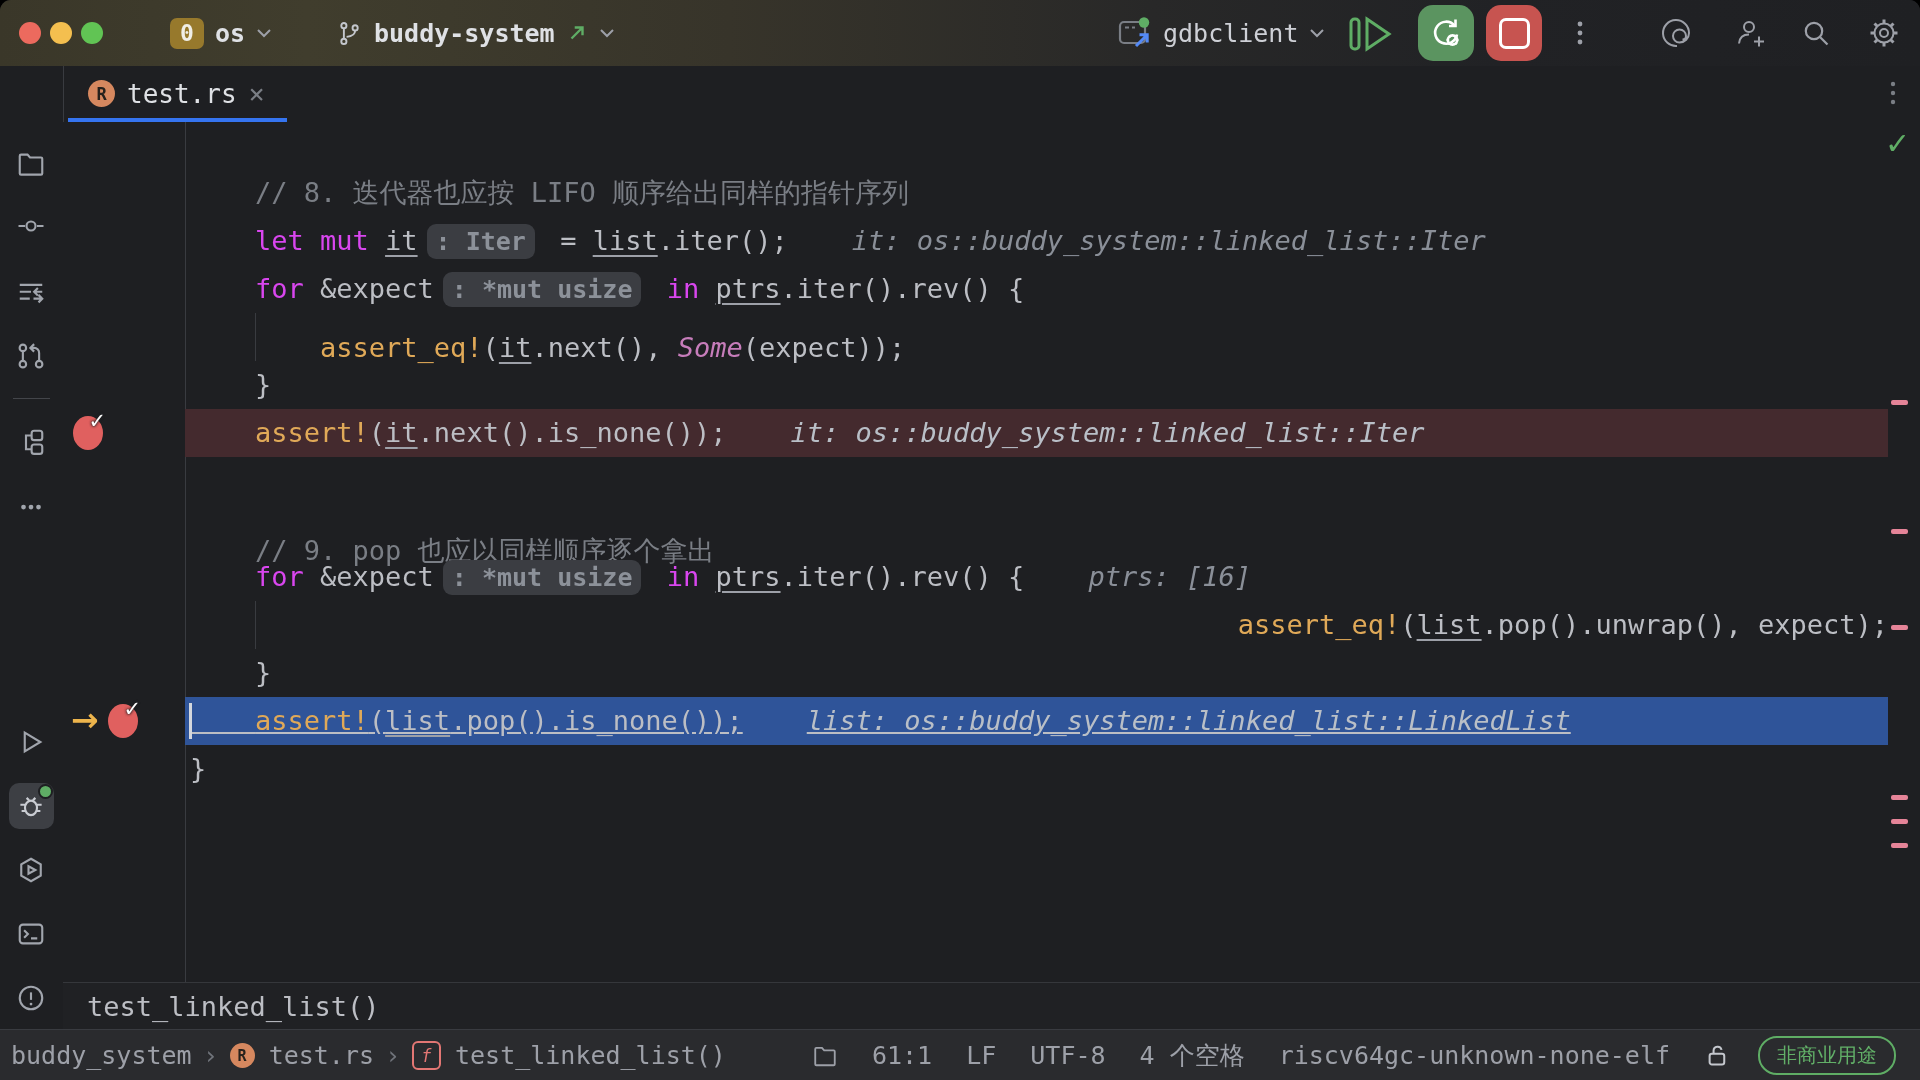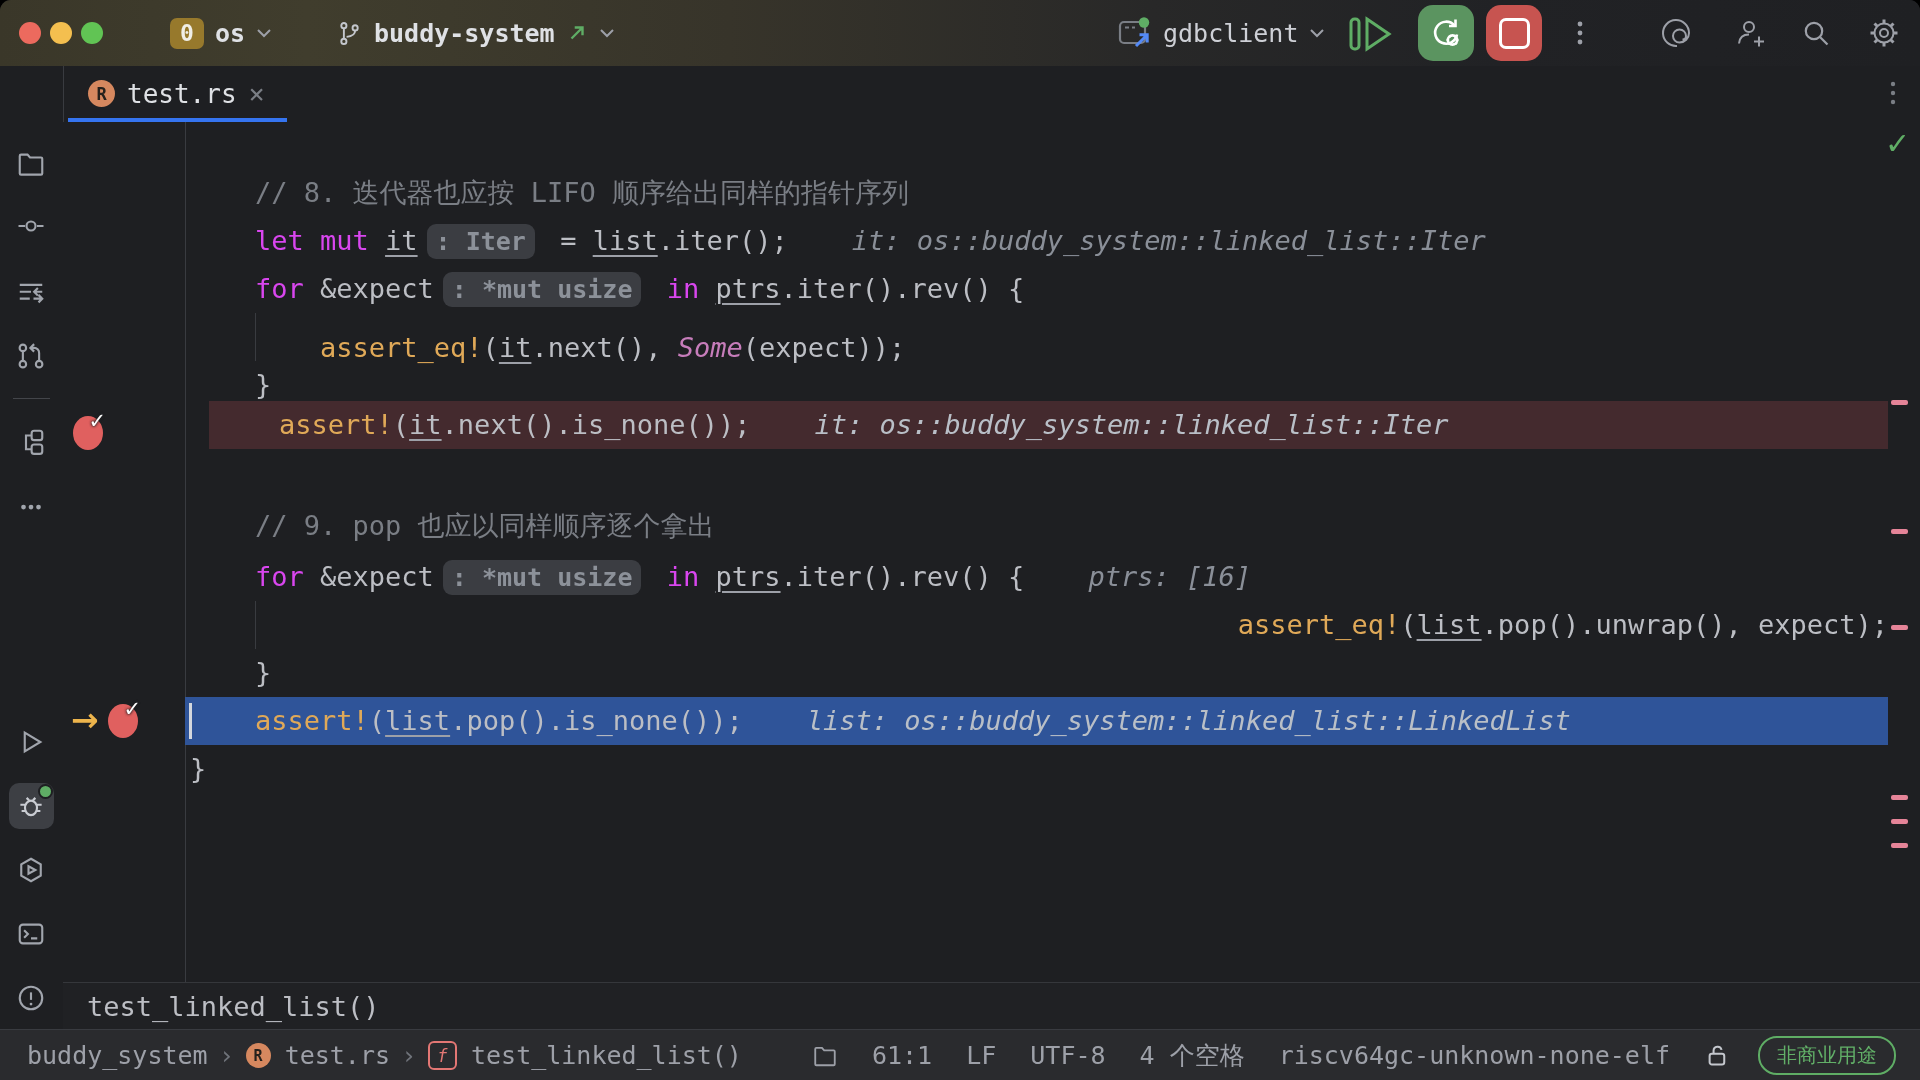--- a/index.html
+++ b/index.html
@@ -37,21 +37,21 @@
   .rail-ic{position:absolute;left:16px;width:30px;height:30px;color:#a1a5ad;}
   .rail-div{position:absolute;left:13px;width:37px;height:1px;background:#43454a;top:332px;}
   .rail-active{position:absolute;left:9px;top:717px;width:45px;height:46px;border-radius:10px;background:#3d3f44;}
   .rail-dot{position:absolute;left:38px;top:718px;width:11px;height:11px;border-radius:50%;background:#5fad65;border:2px solid #1e1f22;}
 
   
   .editor{position:absolute;left:63px;top:122px;right:0;height:860px;background:#1e1f22;overflow:hidden;}
   .gutter-sep{position:absolute;left:122px;top:0;bottom:0;width:1px;background:#393b40;}
   .code-line{position:absolute;left:122px;right:32px;height:48px;line-height:48px;padding-left:5px;white-space:pre;font-size:27px;color:#bcbec4;}
   .hl-bp{background:#442a2e;}
-  .hl-exec{background:#2f5499;}
+  .hl-exec{background:#2f5499;text-decoration:underline;}
   .tok-kw{color:#d946ef;}
   .tok-pl{color:#bcbec4;}
   .tok-vu{color:#bcbec4;text-decoration:underline;text-decoration-color:#9da0a8;text-decoration-thickness:2px;text-underline-offset:5px;}
   .tok-mac{color:#e0a958;}
   .tok-mag{color:#c77dbb;font-style:italic;}
   .tok-cm{color:#7a7e85;}
   .tok-inlay{background:#3b3d42;color:#8c9199;border-radius:9px;padding:3px 9px;margin:0 9px;font-size:25px;font-weight:bold;}
   .hint{color:#8a8f98;font-style:italic;margin-left:64px;}
   .hint-hl{color:#b9bfc7;}
   .caret{position:absolute;left:4px;top:6px;width:3px;height:36px;background:#d4d7dd;}
@@ -60,21 +60,21 @@
   .bp:after{content:"✓";position:absolute;right:-3px;top:-7px;color:#fff;font-family:"DejaVu Sans",sans-serif;font-size:21px;font-weight:bold;text-shadow:0 0 3px #1e1f22,0 0 3px #1e1f22;}
   .exec-arrow{position:absolute;left:8px;width:40px;height:48px;line-height:46px;font-size:33px;font-weight:bold;color:#edb44c;font-family:"DejaVu Sans",sans-serif;}
   .stripe-mark{position:absolute;left:1828px;width:17px;height:5px;border-radius:2px;background:#e58498;}
   .inspect-ok{position:absolute;left:1822px;top:4px;color:#5fad65;font-family:"DejaVu Sans",sans-serif;font-size:30px;}
 
   
   .sticky{position:absolute;left:63px;top:982px;right:0;height:47px;background:#202124;border-top:1px solid #35373b;display:flex;align-items:center;padding-left:24px;font-size:27px;color:#bcbec4;}
 
   
   .statusbar{position:absolute;left:0;top:1029px;right:0;height:51px;background:#2a2b2e;border-top:1px solid #393b40;display:flex;align-items:center;font-size:25px;color:#9da0a8;}
-  .crumbs{display:flex;align-items:center;gap:14px;padding-left:27px;}
+  .crumbs{display:flex;align-items:center;gap:14px;padding-left:11px;}
   .crumb-sep{color:#6f737a;font-family:"DejaVu Sans",sans-serif;}
   .rust-icon.small{width:25px;height:25px;font-size:15px;}
   .f-badge{width:25px;height:25px;border:2px solid #e37774;border-radius:6px;color:#e37774;font-size:17px;font-style:italic;display:flex;align-items:center;justify-content:center;}
   .sb-right{margin-left:auto;display:flex;}
   .sb-item{padding:0 17px;display:flex;align-items:center;}
   .license-pill{margin:0 24px 0 10px;height:35px;padding:0 17px;border:2px solid #5fad65;border-radius:19px;color:#62b068;display:flex;align-items:center;font-size:20px;}
   svg{display:block;}
 </style>
 </head>
 <body>
@@ -247,23 +247,23 @@
   <div class="editor">
     <div class="gutter-sep"></div>
     <div class="iguide" style="top:191px;height:48px;"></div>
     <div class="iguide" style="top:479px;height:48px;"></div>
     <div id="code-layer">
         <div class="code-line" style="top: 47px;"><span class="tok-cm">    // 8. 迭代器也应按 LIFO 顺序给出同样的指针序列</span></div>
         <div class="code-line" style="top: 95px;"><span class="tok-kw">    let mut </span><span class="tok-vu">it</span><span class="tok-inlay">: Iter</span><span class="tok-pl"> = </span><span class="tok-vu">list</span><span class="tok-pl">.iter();</span><span class="hint">it: os::buddy_system::linked_list::Iter</span></div>
         <div class="code-line" style="top: 143px;"><span class="tok-kw">    for </span><span class="tok-pl">&amp;expect</span><span class="tok-inlay">: *mut usize</span><span class="tok-pl"> </span><span class="tok-kw">in</span><span class="tok-pl"> </span><span class="tok-vu">ptrs</span><span class="tok-pl">.iter().rev() {</span></div>
         <div class="code-line" style="top: 202px;"><span class="tok-pl">        </span><span class="tok-mac">assert_eq!</span><span class="tok-pl">(</span><span class="tok-vu">it</span><span class="tok-pl">.next(), </span><span class="tok-mag">Some</span><span class="tok-pl">(expect));</span></div>
         <div class="code-line" style="top: 239px;"><span class="tok-pl">    }</span></div>
-        <div class="code-line hl-bp" style="top: 279px; margin-left: 24px;"><span class="tok-pl">    </span><span class="tok-mac">assert!</span><span class="tok-pl">(</span><span class="tok-vu">it</span><span class="tok-pl">.next().is_none());</span><span class="hint hint-hl">it: os::buddy_system::linked_list::Iter</span></div>
+        <div class="code-line hl-bp" style="top: 287px;"><span class="tok-pl">    </span><span class="tok-mac">assert!</span><span class="tok-pl">(</span><span class="tok-vu">it</span><span class="tok-pl">.next().is_none());</span><span class="hint hint-hl">it: os::buddy_system::linked_list::Iter</span></div>
         <div class="code-line" style="top: 335px;"></div>
-        <div class="code-line" style="top: 380px;"><span class="tok-cm">    // 9. pop 也应以同样顺序逐个拿出</span></div>
+        <div class="code-line" style="top: 405px;"><span class="tok-cm">    // 9. pop 也应以同样顺序逐个拿出</span></div>
         <div class="code-line" style="top: 431px;"><span class="tok-kw">    for </span><span class="tok-pl">&amp;expect</span><span class="tok-inlay">: *mut usize</span><span class="tok-pl"> </span><span class="tok-kw">in</span><span class="tok-pl"> </span><span class="tok-vu">ptrs</span><span class="tok-pl">.iter().rev() {</span><span class="hint">ptrs: [16]</span></div>
         <div class="code-line" style="top: 479px; text-align: right;"><span class="tok-pl">        </span><span class="tok-mac">assert_eq!</span><span class="tok-pl">(</span><span class="tok-vu">list</span><span class="tok-pl">.pop().unwrap(), expect);</span></div>
         <div class="code-line" style="top: 527px;"><span class="tok-pl">    }</span></div>
         <div class="code-line hl-exec" style="top: 575px;"><span class="caret"></span><span class="tok-pl">    </span><span class="tok-mac">assert!</span><span class="tok-pl">(</span><span class="tok-vu">list</span><span class="tok-pl">.pop().is_none());</span><span class="hint hint-hl">list: os::buddy_system::linked_list::LinkedList</span></div>
         <div class="code-line" style="top: 623px;"><span class="tok-pl">}</span></div>
       </div>
     <div id="gutter-layer">
         <div class="bp" style="top: 294px; left: 10px;"></div>
         <span class="exec-arrow" style="top: 575px;">→</span>
         <div class="bp" style="top: 582px; left: 45px;"></div>

